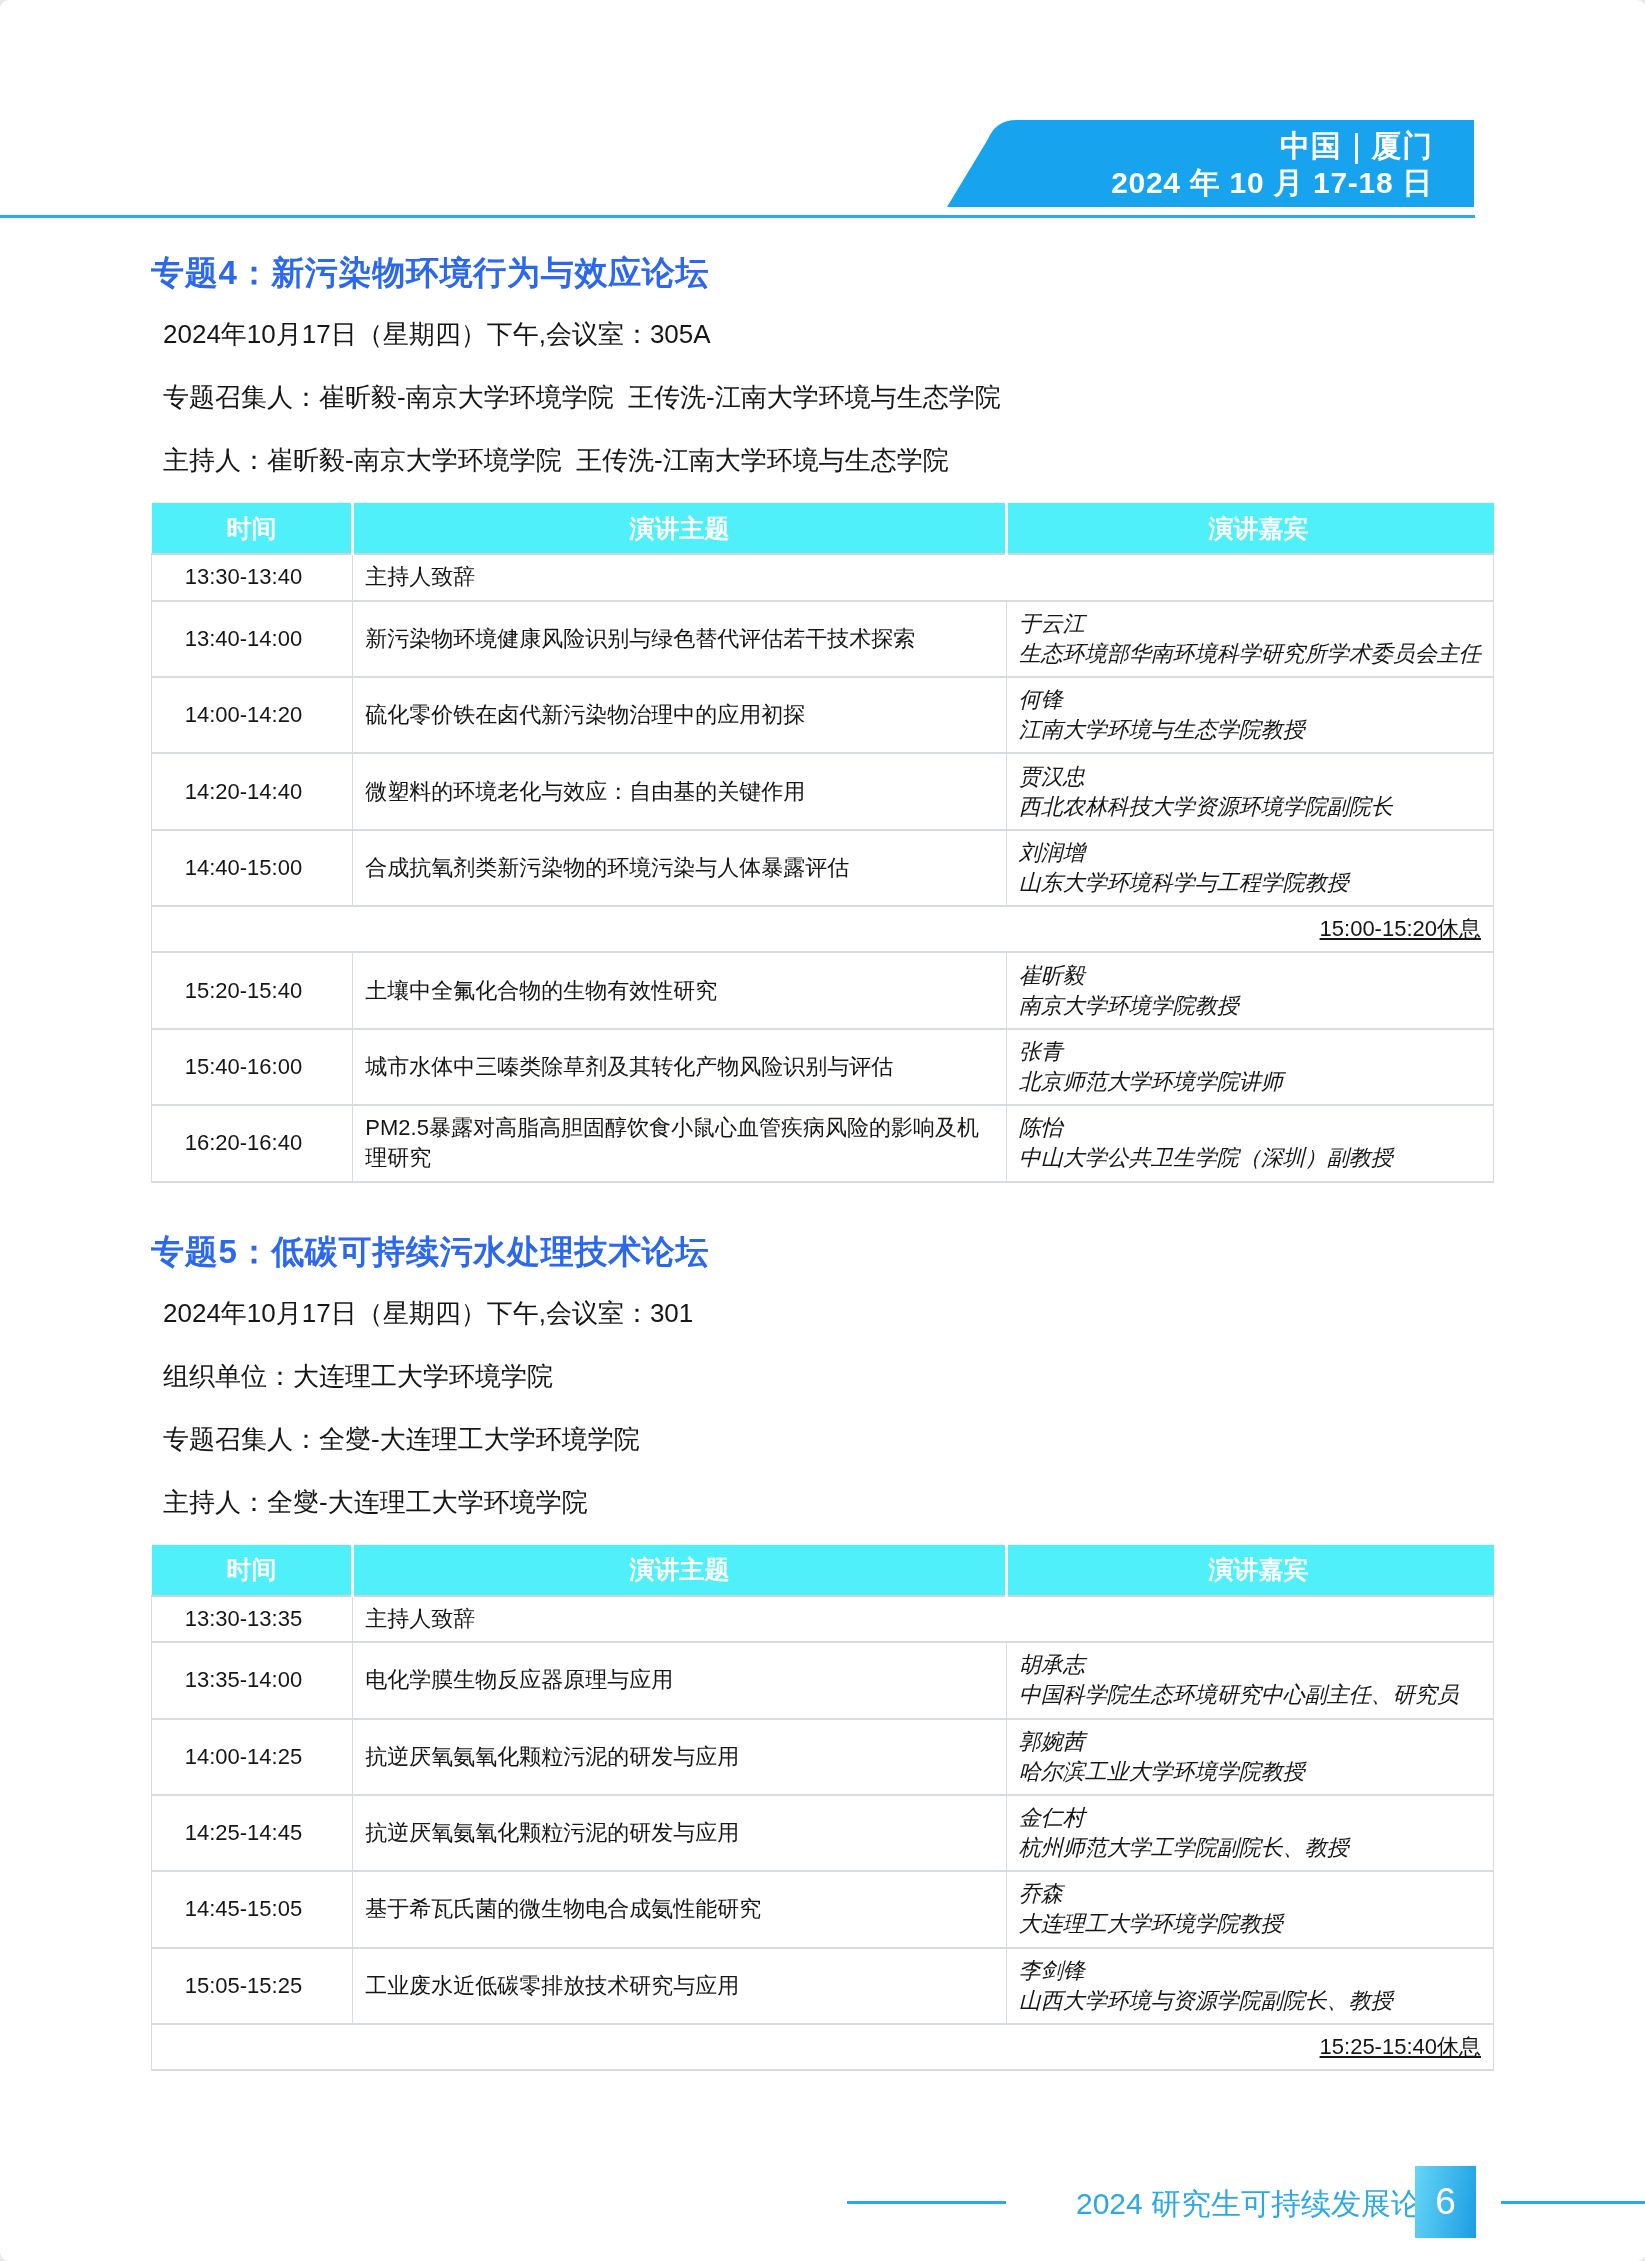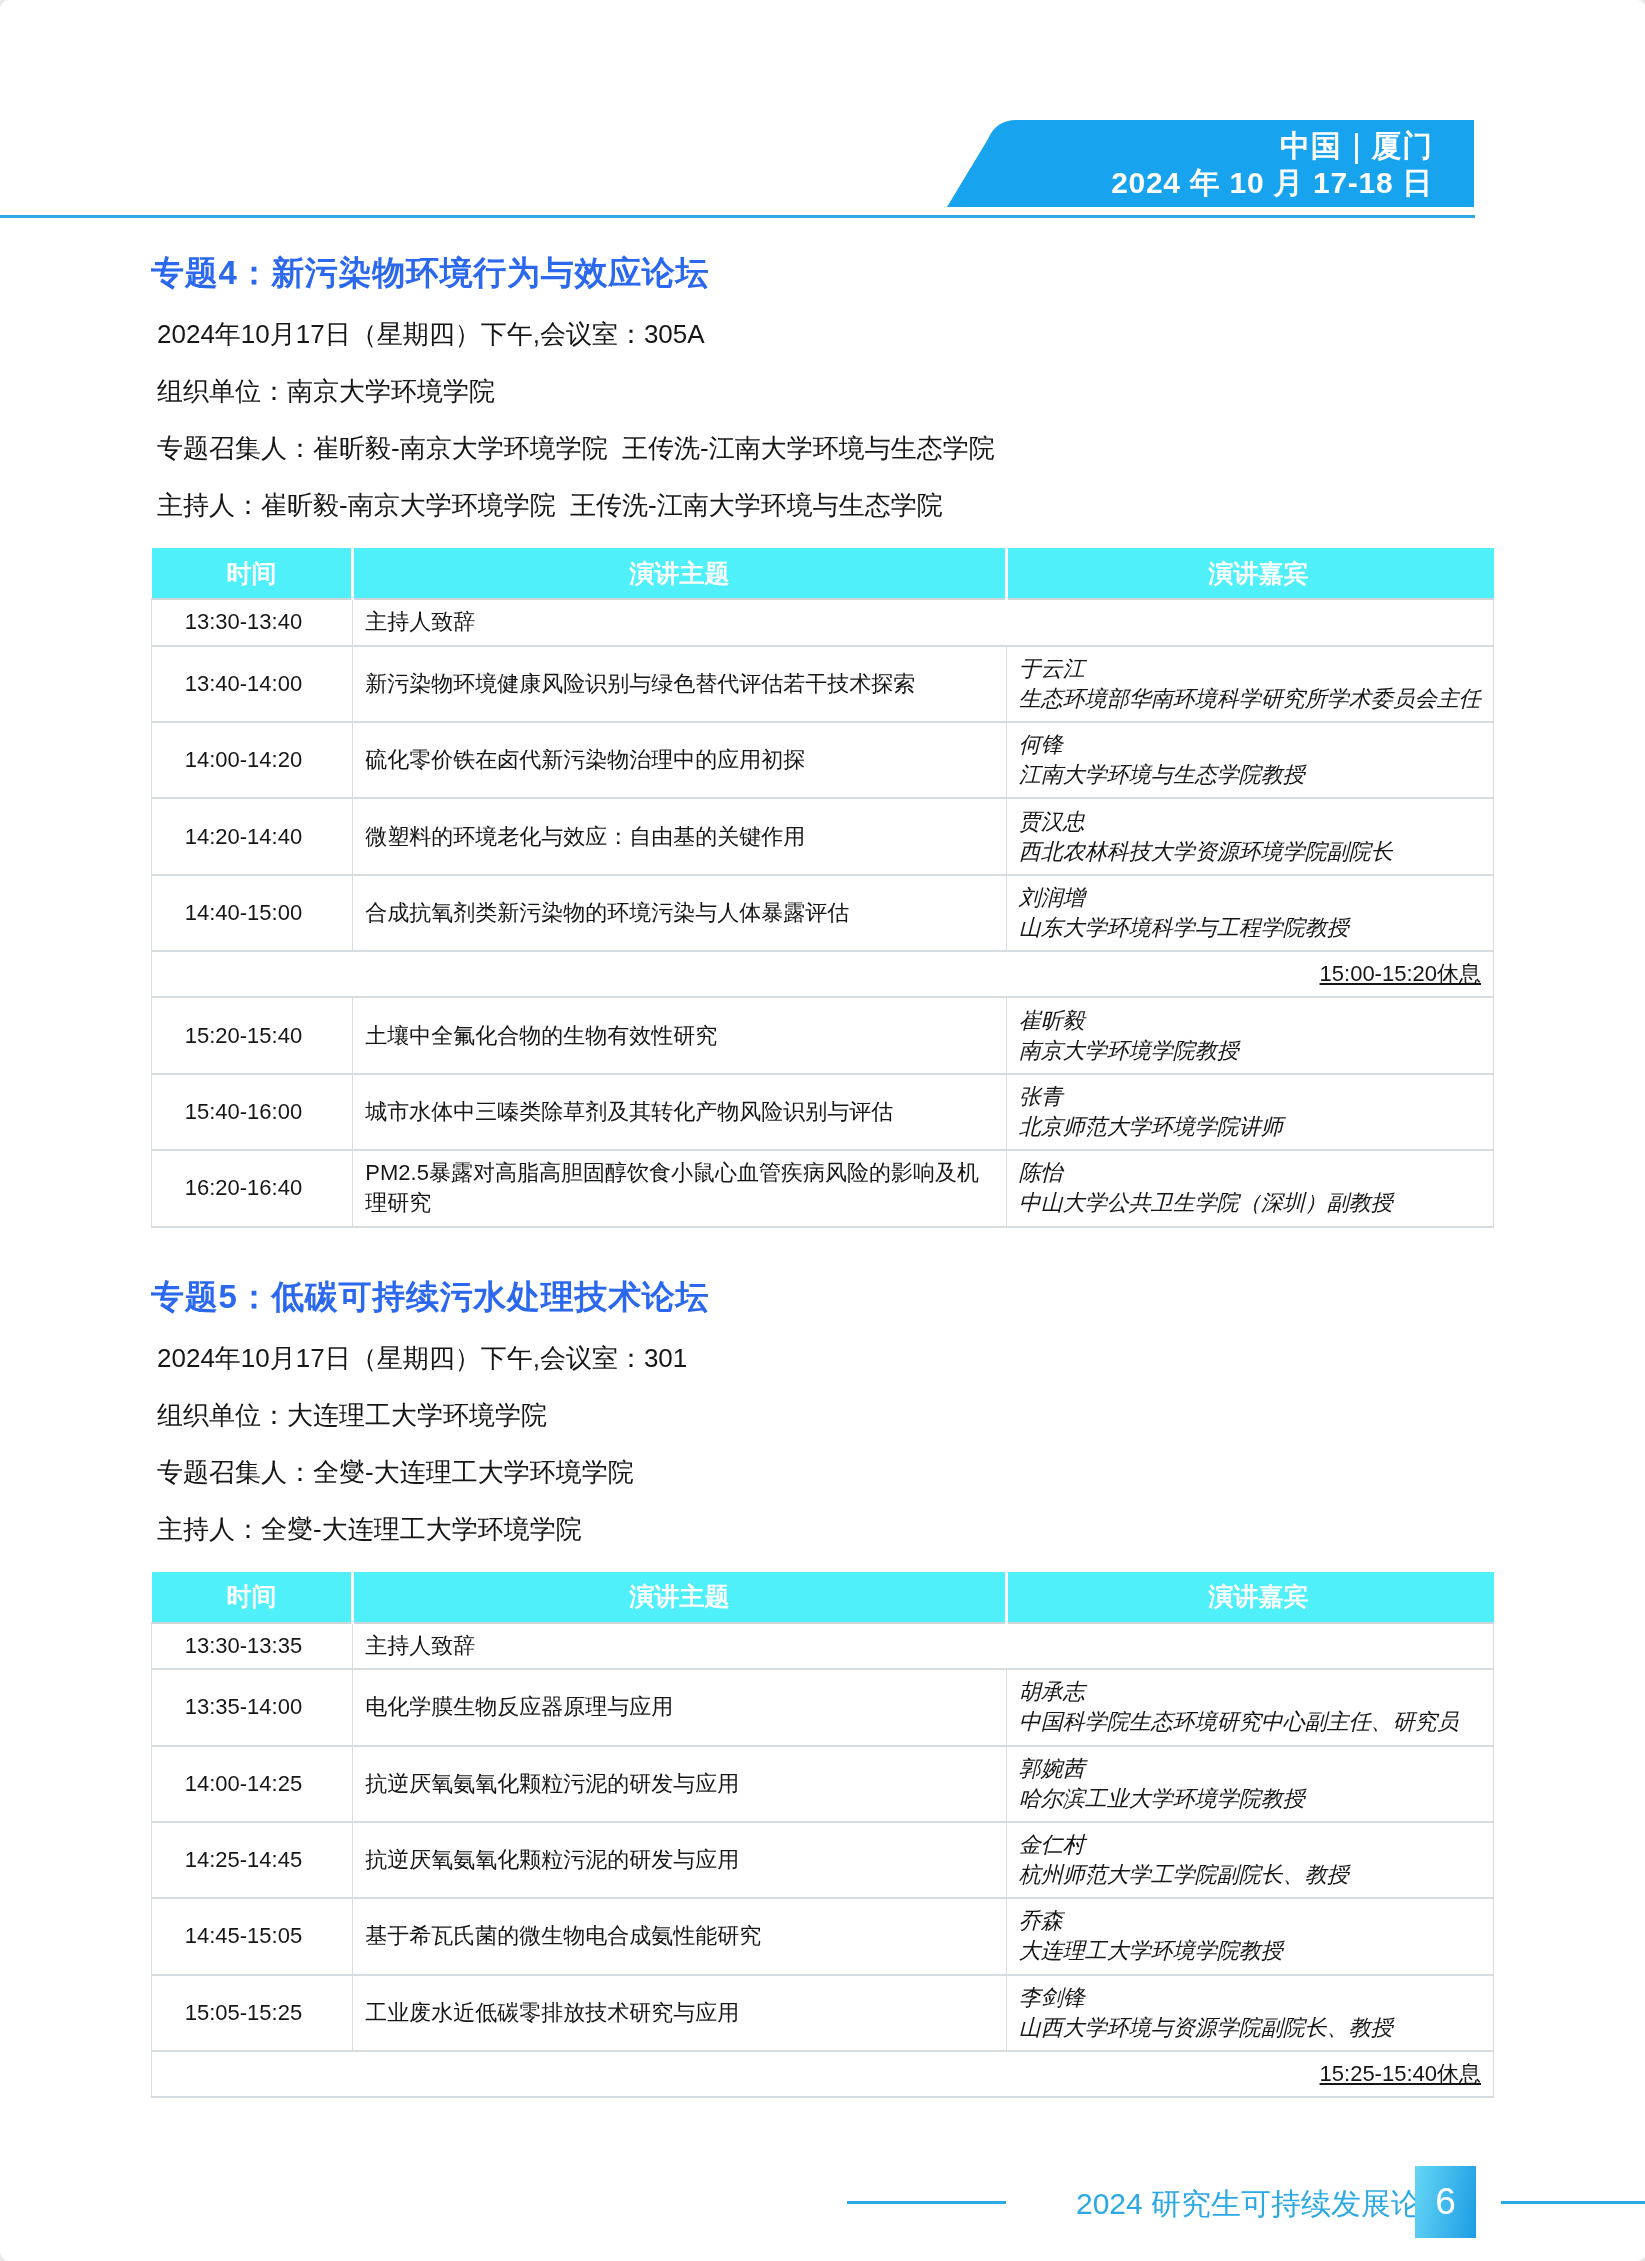--- a/index.html
+++ b/index.html
@@ -27,21 +27,21 @@
 
   
   .content { position:absolute; left:151px; top:251px; width:1343px; }
 
   .session + .session { margin-top:47px; }
   .session-title {
     margin:0 0 13px 0;
     color:var(--title_blue);
     font-size:33px; font-weight:bold; letter-spacing:0.7px;
   }
-  .info { margin:6px; font-size:26px; line-height:51px; white-space:pre-wrap; }
+  .info { margin:12px; font-size:26px; line-height:51px; white-space:pre-wrap; }
 
   table.agenda {
     border-collapse:collapse; table-layout:fixed;
     width:100%; margin-top:17px;
   }
   .agenda th {
     background:var(--table_header_cyan);
     color:#ffffff; font-size:25px; font-weight:bold;
     padding:8.6px 5.3px; border:none;
     border-right:3.3px solid #ffffff;
@@ -84,21 +84,20 @@
   <div class="banner-text">
     <div>中国｜厦门</div>
     <div>2024 年 10 月 17-18 日</div>
   </div>
   <div class="header-divider"></div>
 
   <div class="content">
       <section class="session">
         <h2 class="session-title">专题4：新污染物环境行为与效应论坛</h2>
         <p class="info">2024年10月17日（星期四）下午,会议室：305A</p>
-        <p class="info">组织单位：南京大学环境学院</p>
         <p class="info">专题召集人：崔昕毅-南京大学环境学院  王传洗-江南大学环境与生态学院</p>
         <p class="info">主持人：崔昕毅-南京大学环境学院  王传洗-江南大学环境与生态学院</p>
         <table class="agenda">
           <colgroup>
             <col style="width: 15%;">
             <col style="width: 48.7%;">
             <col style="width: 36.3%;">
           </colgroup>
           <thead>
             <tr>

